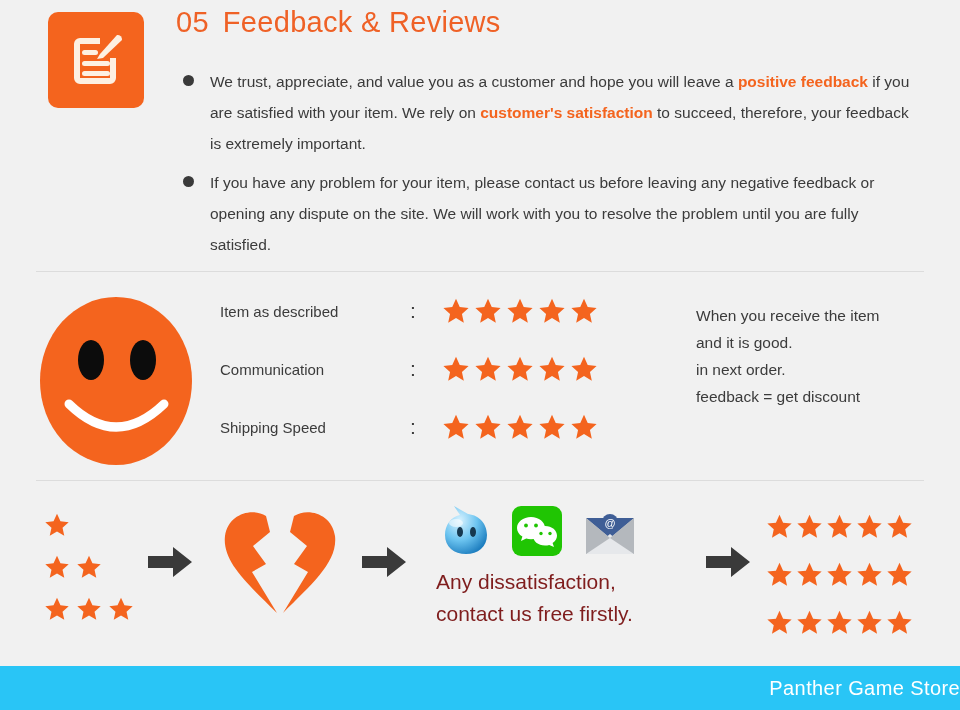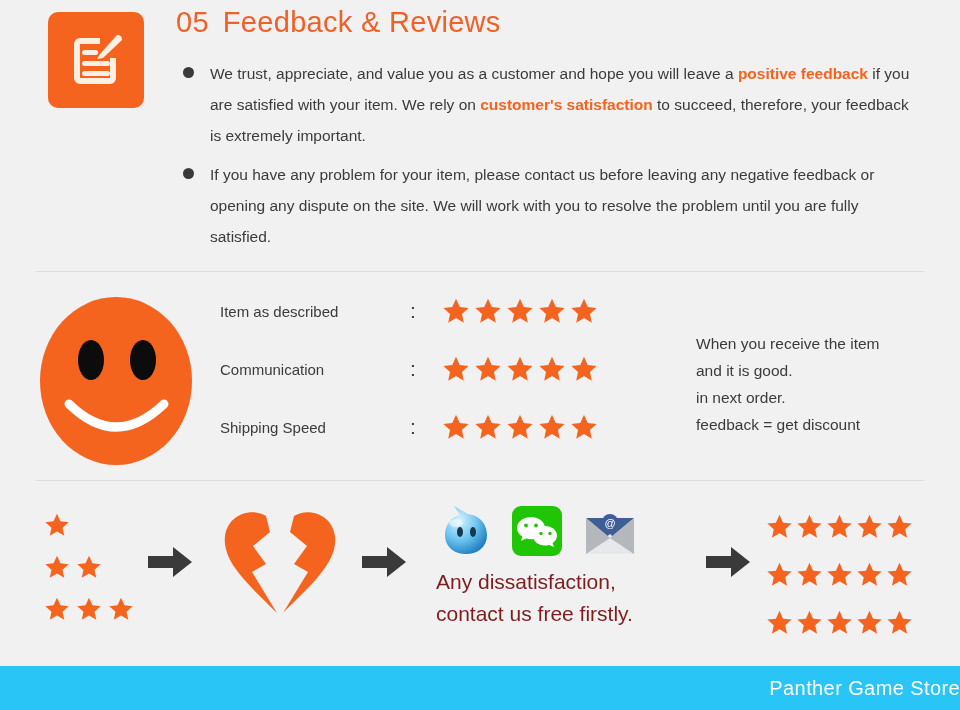--- a/index.html
+++ b/index.html
@@ -21,21 +21,21 @@
   .doc-icon svg { position: absolute; left: 16px; top: 16px; }
 
   .section-title {
     position: absolute; left: 176px; top: 6px;
     font-size: 29px; color: #ef6126; font-weight: 400;
     letter-spacing: .3px; white-space: nowrap;
   }
   .section-title .num { margin-right: 14px; }
 
   .bullets { position: absolute; left: 180px; top: 58px; width: 730px; }
-  .bullet-row { position: relative; padding-left: 30px; margin-bottom: 8px; }
+  .bullet-row { position: relative; padding-left: 30px; margin-bottom: 8px; margin-top: 8px; }
   .bullet-dot {
     position: absolute; left: 3px; top: 9px;
     width: 11px; height: 11px; border-radius: 50%; background: #3a3a3a;
   }
   .bullet-text {
     font-size: 15.5px; line-height: 31px; color: #3b3b3b;
   }
   .em-orange { color: #f4641e; font-weight: bold; }
 
   
@@ -52,21 +52,21 @@
 
   .rating-list { position: absolute; left: 220px; top: 0px; }
   .rating-row { display: flex; align-items: center; height: 58px; }
   .rating-label {
     font-size: 15px; color: #3b3b3b; width: 190px; white-space: nowrap;
   }
   .rating-colon { font-size: 21px; color: #3b3b3b; width: 26px; text-align: left; }
   .rating-stars { display: flex; gap: 4px; margin-left: 6px; }
 
   .note {
-    position: absolute; left: 696px; top: 20px; width: 240px; margin-top: 28px;
+    position: absolute; left: 696px; top: 20px; width: 240px;
   }
   .note-line { font-size: 15.5px; line-height: 27px; color: #3b3b3b; white-space: nowrap; }
 
   
   .flow { position: absolute; left: 0; top: 492px; width: 960px; height: 166px; }
 
   .bad-stars { position: absolute; left: 44px; top: 12px; }
   .bad-stars .sr { display: flex; gap: 6px; height: 42px; align-items: center; }
 
   .arrow1 { position: absolute; left: 148px; top: 55px; }

